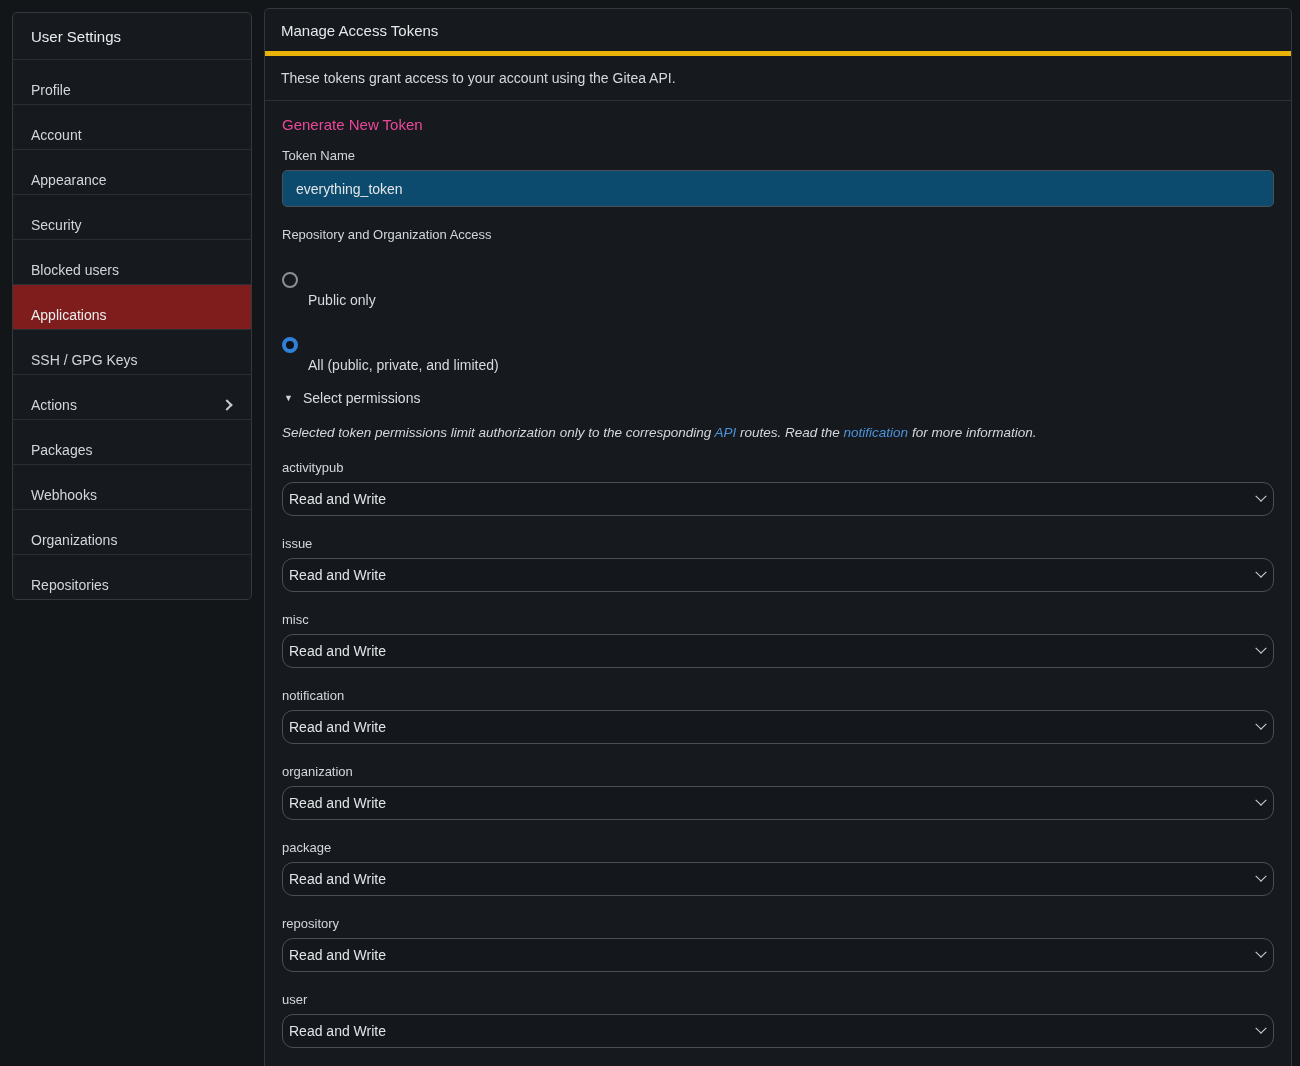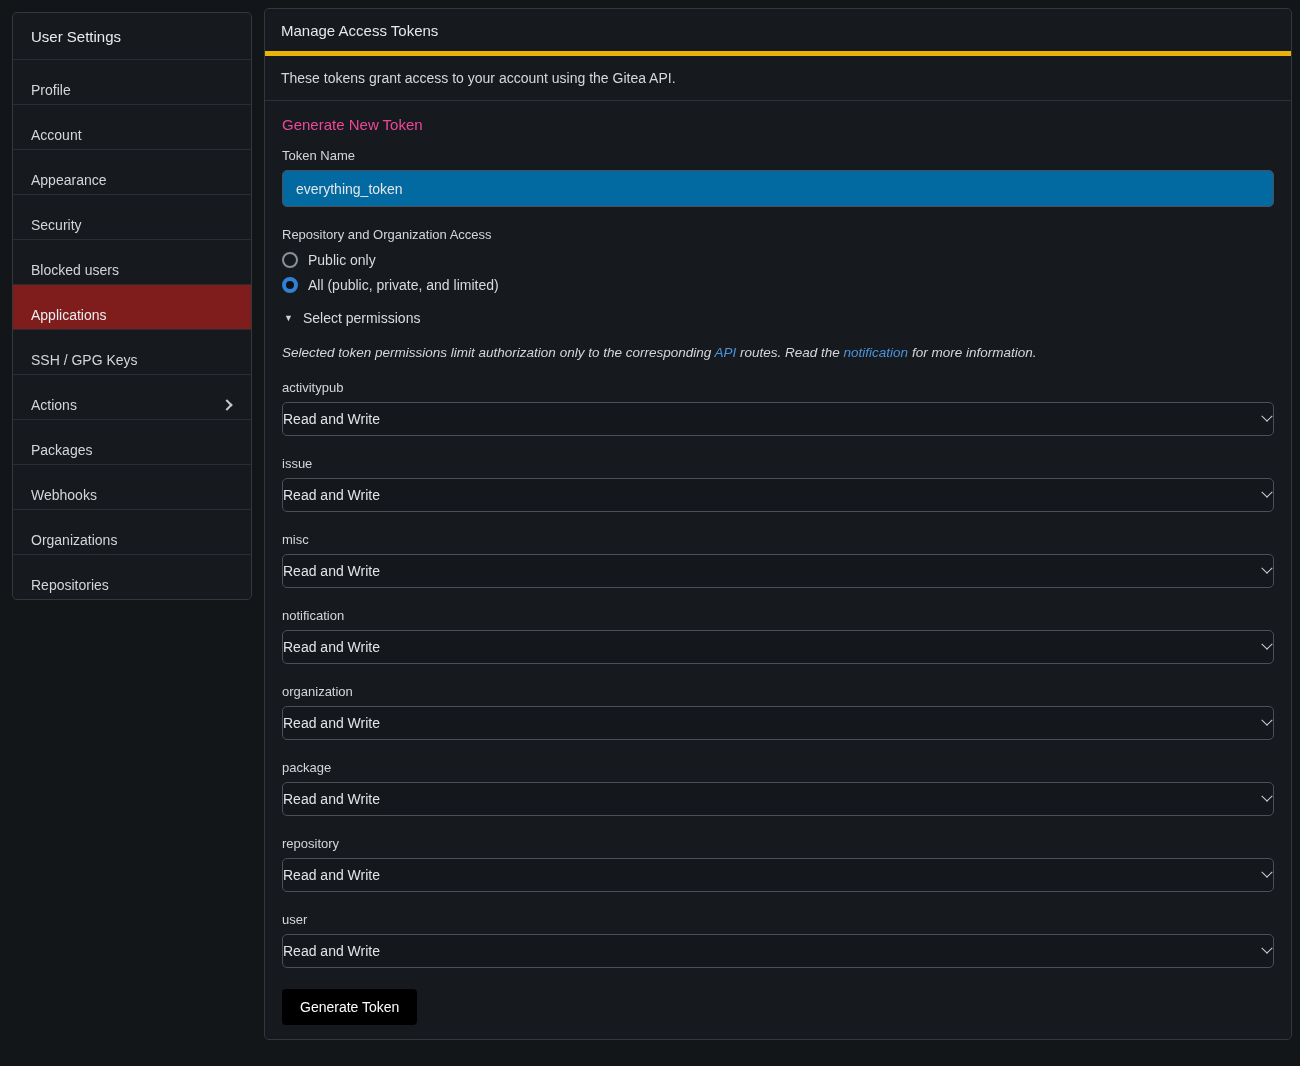--- a/index.html
+++ b/index.html
@@ -83,59 +83,59 @@
   }
   .form { padding: 15px 17px 14px 17px; }
 
   .section-title { font-size: 15px; font-weight: 400; color: #ec4899; margin-bottom: 15px; }
 
   .field-label { display: block; font-size: 13px; color: #d4d7da; margin-bottom: 7px; }
 
   .text-input {
     width: 100%;
     height: 37px;
-    background: #0369a1;
+    background: #0c4a6e;
     border: 1px solid #4a5058;
     border-radius: 5px;
     color: #e4e6e9;
     font-size: 14px;
     font-family: "Liberation Sans", sans-serif;
     padding: 0 13px;
     outline: none;
   }
 
   .access-label { margin-top: 20px; margin-bottom: 10px; font-size: 13px; }
 
   .radio-row { display: flex; align-items: center; gap: 10px; margin-bottom: 9px; cursor: pointer; }
   .radio {
     width: 16px; height: 16px;
     border-radius: 50%;
     flex: none;
   }
   .radio.off { border: 2px solid #8a9097; background: transparent; }
   .radio.on  { border: 4px solid #2f80d6; background: #0e1216; }
-  .radio-label { font-size: 14px; color: #d8dbde; }
+  .radio-label { font-size: 14px; color: #d8dbde; margin-top: 40px; }
 
   .perm-toggle { display: flex; align-items: center; gap: 10px; margin: 17px 0 0 2px; cursor: pointer; }
   .perm-caret { font-size: 9px; color: #cfd3d7; }
   .perm-label { font-size: 14px; color: #dadde0; }
 
   .perm-note { margin-top: 19px; font-style: italic; font-size: 13.5px; color: #d4d7db; }
   .perm-note a { color: #4c94db; text-decoration: none; font-style: italic; cursor: pointer; }
 
   .scope-group { margin-top: 20px; }
   .scope-select {
     height: 34px;
     border: 1px solid #4a5058;
-    border-radius: 5px;
+    border-radius: 11px;
     background: #14171b;
     display: flex;
     align-items: center;
     justify-content: space-between;
-    padding: 0 0;
+    padding: 0 6px;
     cursor: pointer;
   }
   .scope-select-value { font-size: 14px; color: #e2e4e7; }
   .chev-down {
     width: 8px; height: 8px;
     border-right: 1.8px solid #cfd3d8;
     border-bottom: 1.8px solid #cfd3d8;
     transform: rotate(45deg) translate(-2px, -2px);
     margin-right: 2px;
   }

